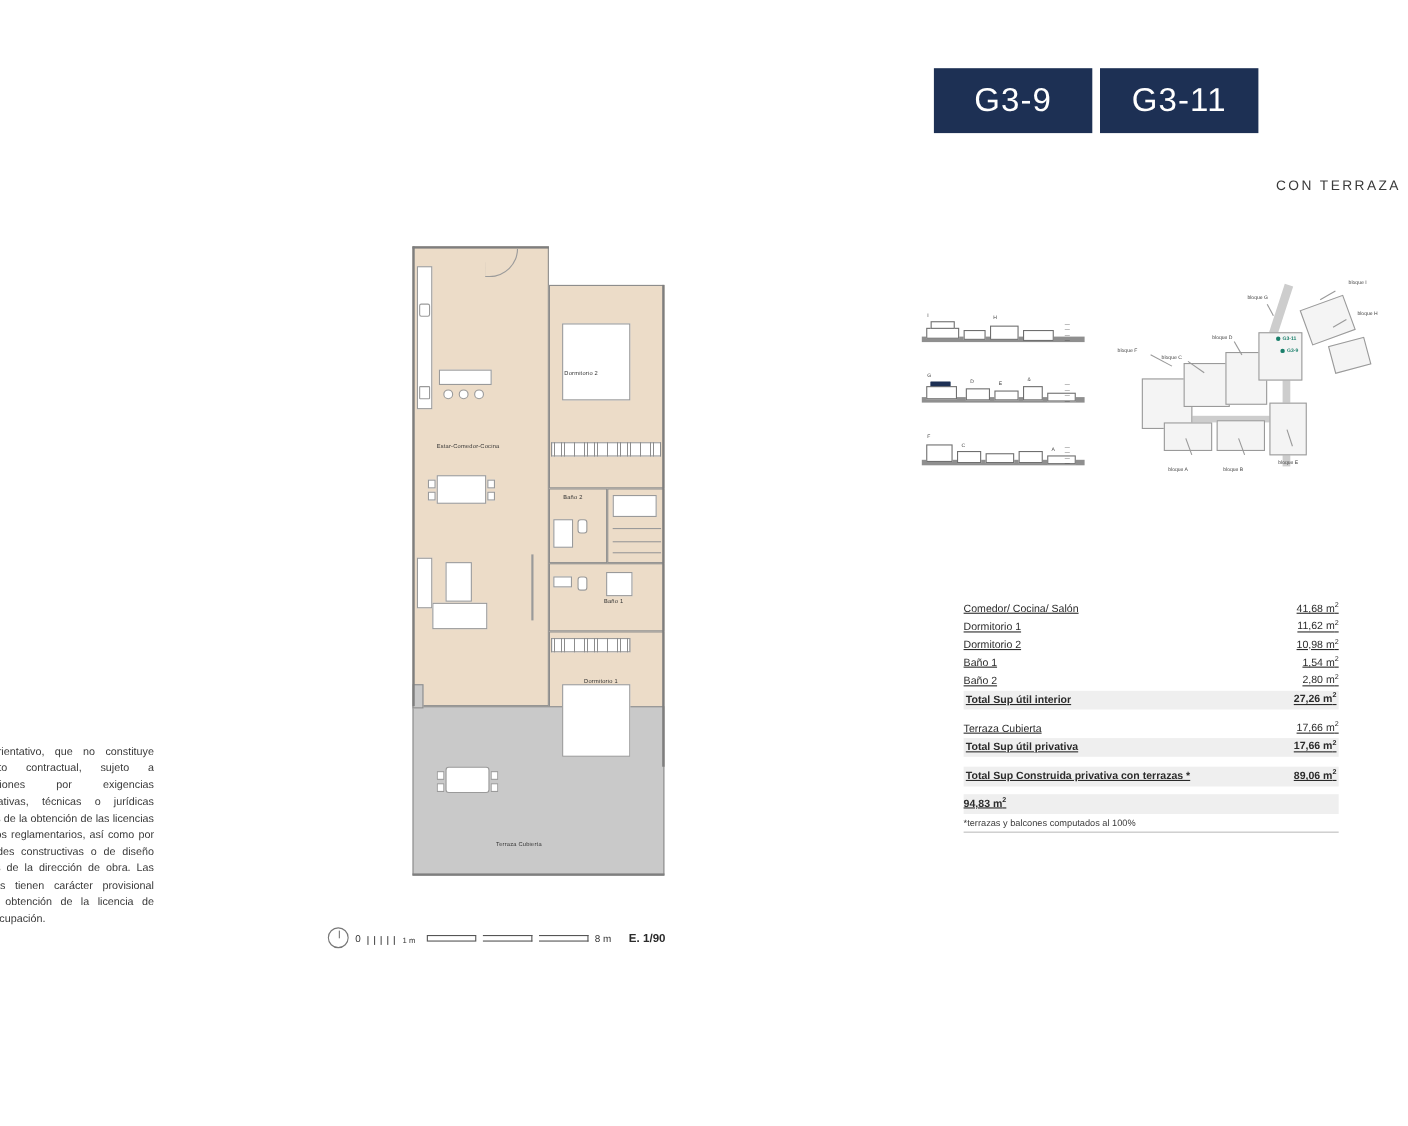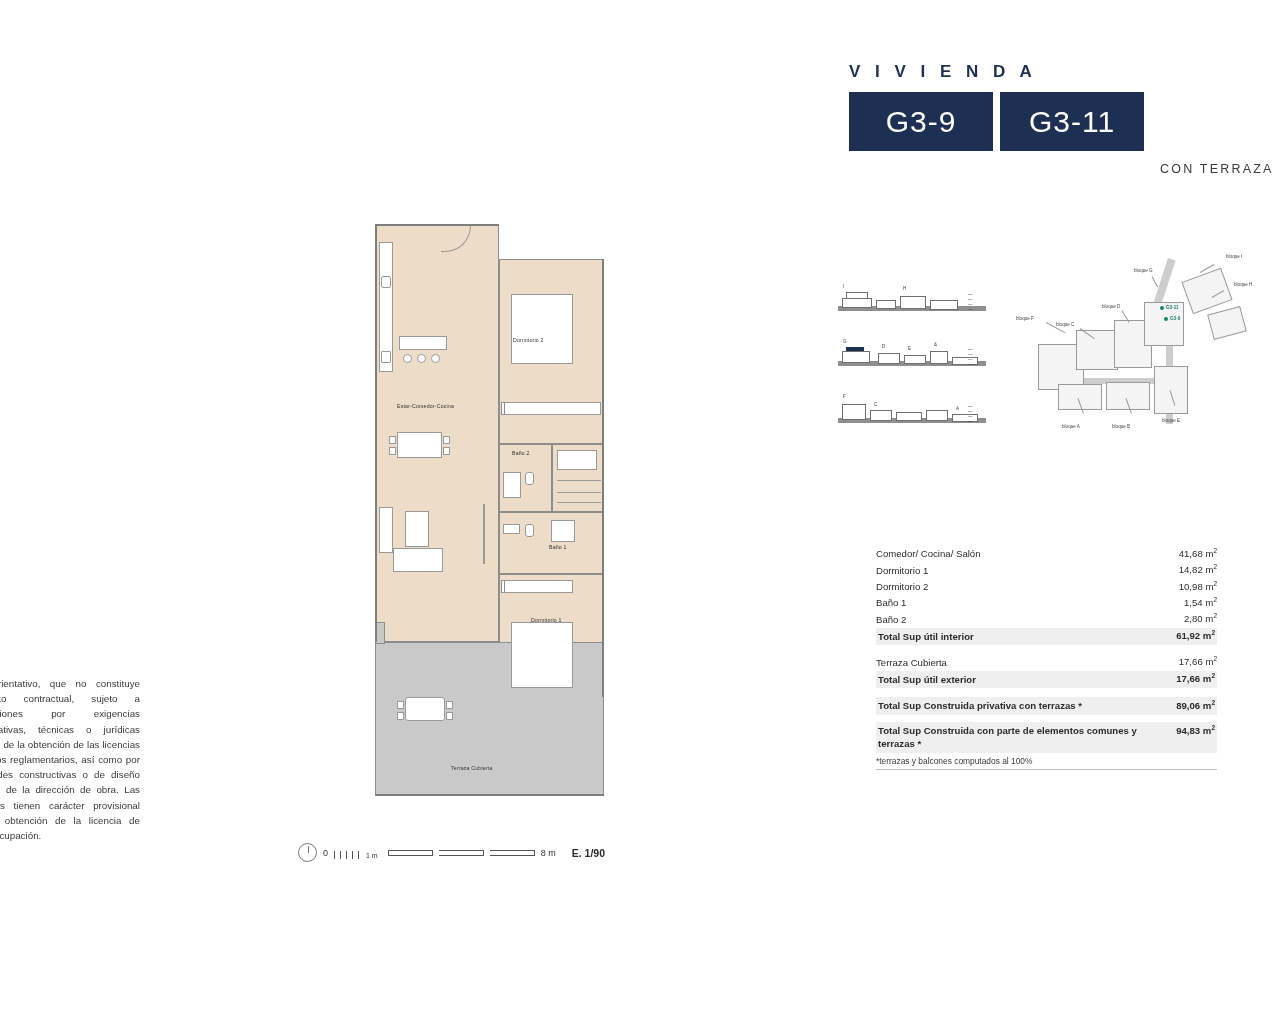--- a/index.html
+++ b/index.html
@@ -197,20 +197,21 @@
     width: 341px;
     font-size: 9.6px;
     color: #2b2b2b;
   }
   #areas .row {
     display: flex;
     justify-content: space-between;
     align-items: baseline;
     padding: 1.1px 0;
     line-height: 1.35;
+    text-decoration: underline;
   }
   #areas .row .nm { flex: 1; padding-right: 8px; }
   #areas .row .vl { white-space: nowrap; text-align: right; }
   #areas .row.bold { font-weight: 700; background: #efefef; padding: 1.8px 0; }
   #areas .row.bold .nm { padding-left: 2px; }
   #areas .row.bold .vl { padding-right: 2px; }
   #areas .spacer { height: 9px; }
   #areas .rule { height: 1px; background: #bdbdbd; margin: 3px 0 0 0; }
   #areas .note {
     font-size: 8.4px;
@@ -228,21 +229,20 @@
     font-size: 9.8px;
     line-height: 15.2px;
     color: #3a3a3a;
     text-align: justify;
   }
 </style>
 </head>
 <body>
 
 <div id="header">
-  <div class="vivienda">V I V I E N D A</div>
   <div class="units">
     <div class="unit-box">G3-9</div>
     <div class="unit-box">G3-11</div>
   </div>
 </div>
 <div id="con-terraza">CON TERRAZA</div>
 
 <div id="plan">
 
   <div class="room" style="left:0;top:0;width:124px;height:418px;"></div>
@@ -418,61 +418,60 @@
 </div>
 
 <div id="areas">
 
   <div class="row">
     <span class="nm">Comedor/ Cocina/ Salón</span>
     <span class="vl"><span>41,68 m</span><sup>2</sup></span>
   </div>
   <div class="row">
     <span class="nm">Dormitorio 1</span>
-    <span class="vl"><span>14,82 m</span><sup>2</sup></span>
+    <span class="vl"><span>11,62 m</span><sup>2</sup></span>
   </div>
   <div class="row">
     <span class="nm">Dormitorio 2</span>
     <span class="vl"><span>10,98 m</span><sup>2</sup></span>
   </div>
   <div class="row">
     <span class="nm">Baño 1</span>
     <span class="vl"><span>1,54 m</span><sup>2</sup></span>
   </div>
   <div class="row">
     <span class="nm">Baño 2</span>
     <span class="vl"><span>2,80 m</span><sup>2</sup></span>
   </div>
   <div class="row bold">
     <span class="nm">Total Sup útil interior</span>
-    <span class="vl"><span>61,92 m</span><sup>2</sup></span>
+    <span class="vl"><span>27,26 m</span><sup>2</sup></span>
   </div>
 
   <div class="spacer"></div>
 
   <div class="row">
     <span class="nm">Terraza Cubierta</span>
     <span class="vl"><span>17,66 m</span><sup>2</sup></span>
   </div>
   <div class="row bold">
-    <span class="nm">Total Sup útil exterior</span>
+    <span class="nm">Total Sup útil privativa</span>
     <span class="vl"><span>17,66 m</span><sup>2</sup></span>
   </div>
 
   <div class="spacer"></div>
 
   <div class="row bold">
     <span class="nm">Total Sup Construida privativa con terrazas *</span>
     <span class="vl"><span>89,06 m</span><sup>2</sup></span>
   </div>
 
   <div class="spacer" style="height:7px;"></div>
 
   <div class="row bold">
-    <span class="nm">Total Sup Construida con parte de elementos comunes y terrazas *</span>
     <span class="vl"><span>94,83 m</span><sup>2</sup></span>
   </div>
 
   <div class="note">*terrazas y balcones computados al 100%</div>
   <div class="rule"></div>
 </div>
 
 <div id="legal">Plano orientativo, que no constituye documento contractual, sujeto a modificaciones por exigencias administrativas, técnicas o jurídicas derivadas de la obtención de las licencias y permisos reglamentarios, así como por necesidades constructivas o de diseño derivadas de la dirección de obra. Las superficies tienen carácter provisional hasta la obtención de la licencia de primera ocupación.</div>
 
 </body></html>

